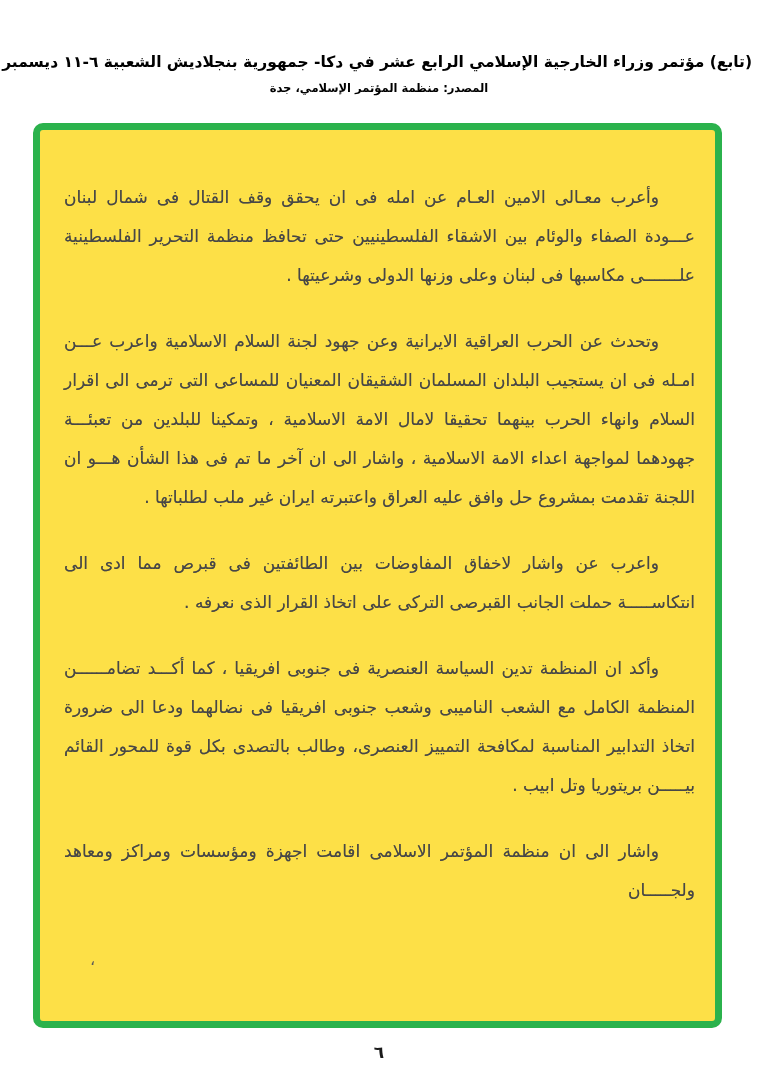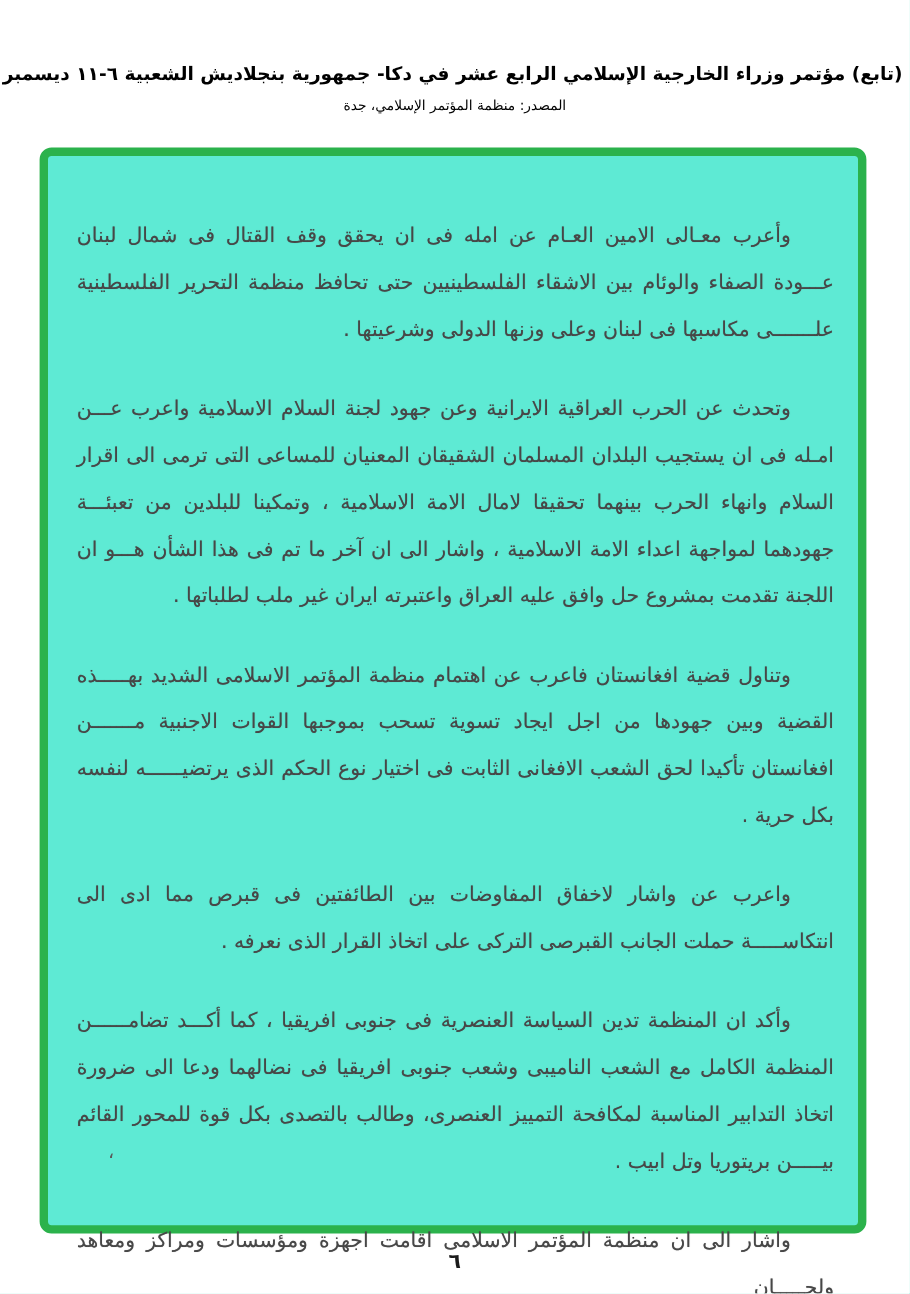--- a/index.html
+++ b/index.html
@@ -28,32 +28,32 @@
     font-size: 15.5px;
     font-weight: bold;
     line-height: 1.4;
     padding: 0 6px;
     letter-spacing: 0px;
     white-space: nowrap;
   }
   .doc-header .source {
     margin-top: 7px;
     font-size: 11.5px;
-    font-weight: normal;
+    font-weight: bold;
   }
   .scan-frame {
     position: absolute;
     left: 33px;
     top: 123px;
     width: 689px;
     height: 905px;
     box-sizing: border-box;
     border: 7px solid #2bb24c;
     border-radius: 10px;
-    background: #5eead4;
+    background: #fde047;
   }
   .scan-body {
     position: absolute;
     top: 48px;
     right: 20px;
     left: 24px;
     color: #474747;
     font-size: 17px;
     line-height: 39px;
     text-align: justify;
@@ -93,21 +93,20 @@
 
   <div class="doc-header">
     <div class="title">(تابع) مؤتمر وزراء الخارجية الإسلامي الرابع عشر في دكا- جمهورية بنجلاديش الشعبية ٦-١١ ديسمبر ١٩٨٣- البيان الختامي</div>
     <div class="source">المصدر: منظمة المؤتمر الإسلامي، جدة</div>
   </div>
 
   <div class="scan-frame">
     <div class="scan-body">
       <p>وأعرب معـالى الامين العـام عن امله فى ان يحقق وقف القتال فى شمال لبنان عـــودة الصفاء والوئام بين الاشقاء الفلسطينيين حتى تحافظ منظمة التحرير الفلسطينية علـــــــى مكاسبها فى لبنان وعلى وزنها الدولى وشرعيتها .</p>
       <p>وتحدث عن الحرب العراقية الايرانية وعن جهود لجنة السلام الاسلامية واعرب عـــن امـله فى ان يستجيب البلدان المسلمان الشقيقان المعنيان للمساعى التى ترمى الى اقرار السلام وانهاء الحرب بينهما تحقيقا لامال الامة الاسلامية ، وتمكينا للبلدين من تعبئـــة جهودهما لمواجهة اعداء الامة الاسلامية ، واشار الى ان آخر ما تم فى هذا الشأن هـــو ان اللجنة تقدمت بمشروع حل وافق عليه العراق واعتبرته ايران غير ملب لطلباتها .</p>
-      <p>وتناول قضية افغانستان فاعرب عن اهتمام منظمة المؤتمر الاسلامى الشديد بهـــــذه القضية وبين جهودها من اجل ايجاد تسوية تسحب بموجبها القوات الاجنبية مـــــــن افغانستان تأكيدا لحق الشعب الافغانى الثابت فى اختيار نوع الحكم الذى يرتضيــــــه لنفسه بكل حرية .</p>
       <p>واعرب عن واشار لاخفاق المفاوضات بين الطائفتين فى قبرص مما ادى الى انتكاســـــة حملت الجانب القبرصى التركى على اتخاذ القرار الذى نعرفه .</p>
       <p>وأكد ان المنظمة تدين السياسة العنصرية فى جنوبى افريقيا ، كما أكـــد تضامــــــن المنظمة الكامل مع الشعب الناميبى وشعب جنوبى افريقيا فى نضالهما ودعا الى ضرورة اتخاذ التدابير المناسبة لمكافحة التمييز العنصرى، وطالب بالتصدى بكل قوة للمحور القائم بيـــــن بريتوريا وتل ابيب .</p>
       <p>واشار الى ان منظمة المؤتمر الاسلامى اقامت اجهزة ومؤسسات ومراكز ومعاهد ولجـــــان</p>
     </div>
   </div>
 
   <span class="stray-mark">،</span>
 
   <div class="page-number">٦</div>
 

